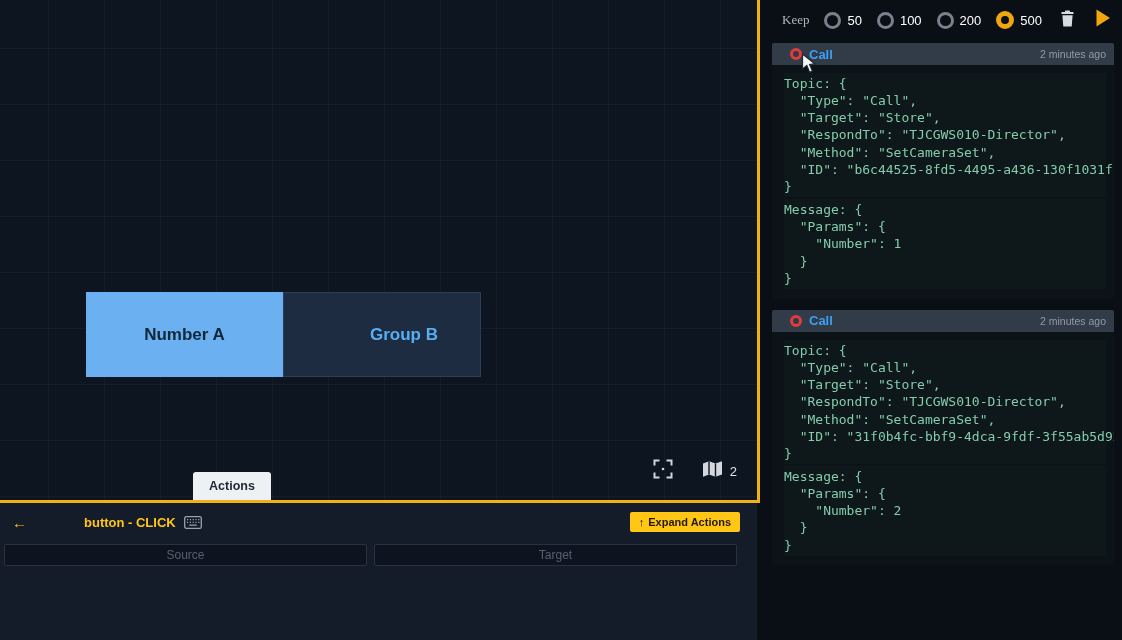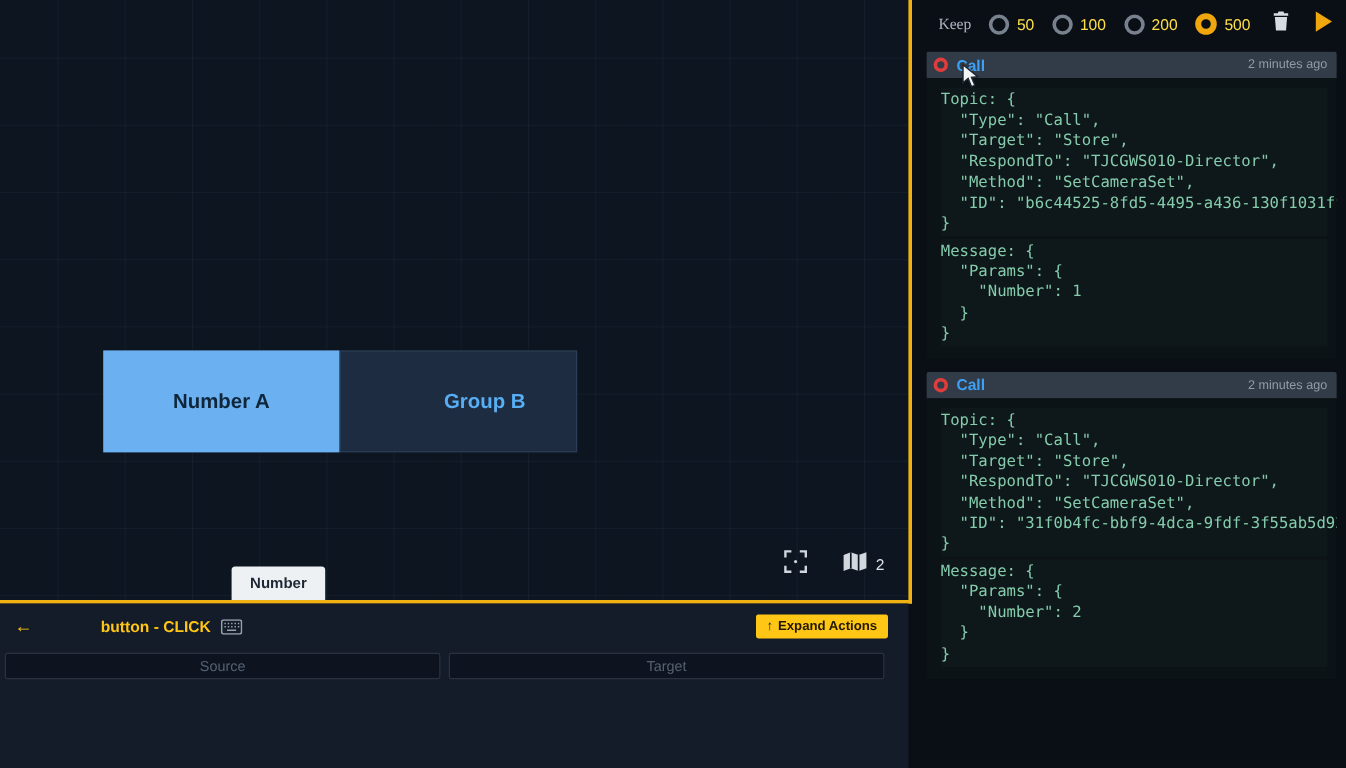--- a/index.html
+++ b/index.html
@@ -58,28 +58,28 @@
     color:#556070; font-size:12px; display:flex; align-items:center; justify-content:center;
   }
 
   
   .log-panel { position:absolute; left:760px; top:0; width:362px; height:640px; background:#0a0e15; }
   .log-toolbar { display:flex; align-items:center; height:40px; padding:0 10px 0 22px; }
   .keep-label { color:#aeb6c2; font-size:13px;font-family:Liberation Serif, serif; }
   .keep-option { display:flex; align-items:center; gap:6px; margin-left:15px; cursor:pointer; }
   .radio { width:17px; height:17px; border-radius:50%; border:3px solid #78818e; background:transparent; }
   .keep-option.selected .radio { width:18px; height:18px; border:5px solid #f0a60d; }
-  .keep-option span.opt-label { color:#fde047; font-size:13px; }
+  .keep-option span.opt-label { color:#ffffff; font-size:13px; }
   .tb-spacer { flex:1; }
   .tb-icon { cursor:pointer; display:flex; align-items:center; }
   .tb-icon + .tb-icon { margin-left:19px; }
 
   .log-cards { padding:3px 8px 0 12px; }
   .log-card { margin-bottom:11px; border-radius:2px; overflow:hidden; }
-  .log-card-header { height:22px; background:#323c49; display:flex; align-items:center; padding:0 8px 0 6px; cursor:pointer; }
+  .log-card-header { height:22px; background:#323c49; display:flex; align-items:center; padding:0 8px 0 18px; cursor:pointer; }
   .rec-icon { width:12px; height:12px; border-radius:50%; border:3px solid #e03c3c; }
   .log-title { color:#3da0f5; font-weight:700; font-size:13px; margin-left:7px; }
   .log-time { margin-left:auto; color:#929aa6; font-size:10.5px; }
   .log-body { background:#0c1317; padding:8px 8px 10px 12px; }
   .code {
     font-family:"DejaVu Sans Mono", monospace; font-size:13px; line-height:1.32;
     color:#84ccab; white-space:pre;
     background:rgba(40,80,66,0.08); padding:2px 0 2px 0;
   }
   .code + .code { margin-top:2px; }
@@ -111,21 +111,21 @@
       <span>
         <svg width="21" height="18" viewBox="0 0 21 18">
           <path d="M1 3.5 L7 1.2 L13.5 3.5 L20 1.2 V14.5 L13.5 16.8 L7 14.5 L1 16.8 Z" fill="#d2d8de"></path>
           <path d="M7 1.2 V14.5 M13.5 3.5 V16.8" stroke="#0d1521" stroke-width="1.4" fill="none"></path>
         </svg>
       </span>
       <span class="map-count">2</span>
     </div>
   </div>
 
-  <div class="actions-tab">Number</div>
+  <div class="actions-tab">Actions</div>
 </div>
 
 <div class="bottom-panel">
   <div class="bp-header">
     <span class="back-icon">←</span>
     <span class="bp-title">button - CLICK</span>
     <span class="kb-icon">
       <svg width="18" height="13" viewBox="0 0 18 13">
         <rect x="0.7" y="0.7" width="16.6" height="11.6" rx="1.6" fill="none" stroke="#98a1ad" stroke-width="1.3"></rect>
         <path d="M3 3.6h1.2 M5.8 3.6h1.2 M8.6 3.6h1.2 M11.4 3.6h1.2 M14.2 3.6h1.2 M3 6.3h1.2 M5.8 6.3h1.2 M8.6 6.3h1.2 M11.4 6.3h1.2 M14.2 6.3h1.2 M5.2 9.2h7.6" stroke="#98a1ad" stroke-width="1.2" fill="none"></path>

